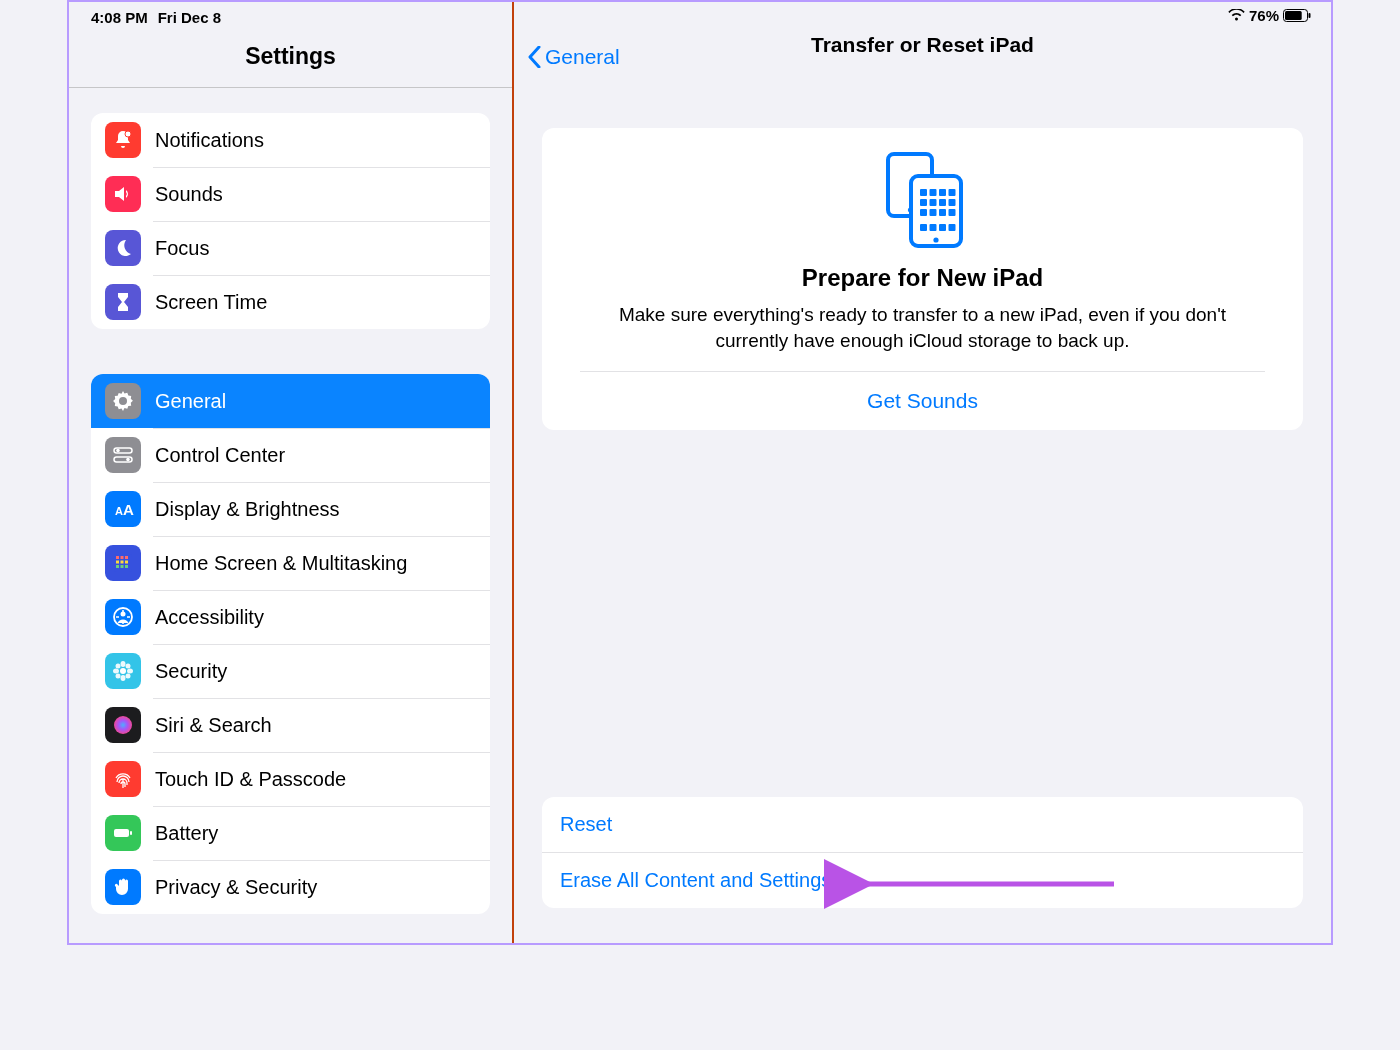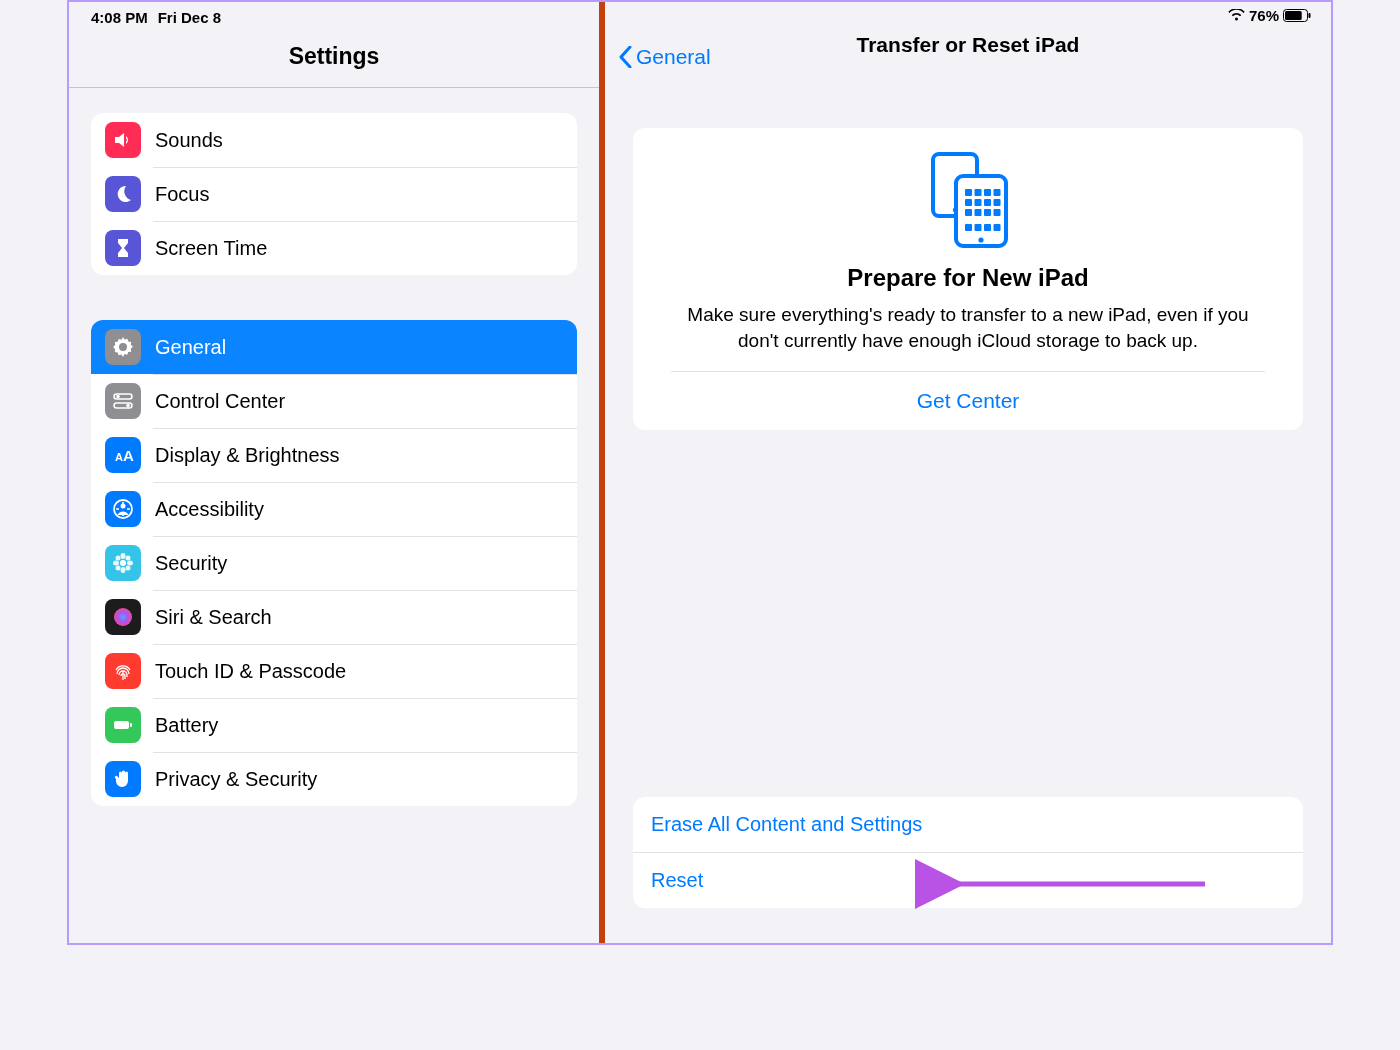--- a/index.html
+++ b/index.html
@@ -1,18 +1,18 @@
 <!DOCTYPE html>
 <html><head>
   <meta charset="utf-8">
   <style>
     * { margin: 0; padding: 0; box-sizing: border-box; font-family: -apple-system, BlinkMacSystemFont, "Helvetica Neue", sans-serif; -webkit-font-smoothing: antialiased; }
     body { width: 1266px; height: 945px; background: #f2f2f7; display: flex; border: 2px solid #b89bff; margin: 0 auto; overflow: hidden; }
     .frame { display: flex; width: 100%; height: 100%; }
-    .sidebar { width: 536px; height: 100%; background: #f2f2f7; border-right: 6px solid #c2410c; display: flex; flex-direction: column; }
+    .sidebar { width: 445px; height: 100%; background: #f2f2f7; border-right: 2px solid #c2410c; display: flex; flex-direction: column; }
     .status-bar-left { height: 24px; display: flex; align-items: flex-end; gap: 10px; padding: 0 22px; font-size: 15px; font-weight: 600; }
     .status-bar-right { position: absolute; right: 20px; top: 5px; display: flex; gap: 4px; font-size: 15px; font-weight: 600; }
     .wifi-icon svg { width: 17px; height: 12px; }
     .battery-icon { display: flex; align-items: center; }
     .battery-icon svg { width: 28px; height: 13px; }
     .sidebar-title { height: 62px; display: flex; align-items: center; justify-content: center; font-size: 23px; font-weight: 700; border-bottom: 1px solid #c6c6c8; }
     .sidebar-scroll { flex: 1; overflow-y: auto; padding: 25px 22px 0; }
     .group { background: #fff; border-radius: 12px; margin-bottom: 45px; overflow: hidden; }
     .item { display: flex; align-items: center; height: 54px; padding: 0 14px; cursor: pointer; }
     .item + .item { position: relative; }
@@ -48,20 +48,29 @@
 <div class="frame">
   <div class="sidebar">
     <div class="status-bar-left">
       <span>4:08 PM</span>
       <span>Fri Dec 8</span>
     </div>
     <div class="sidebar-title">Settings</div>
     <div class="sidebar-scroll" id="sidebar-scroll">
         <div class="group">
           <div class="item">
+            <div class="icon-box" style="background: rgb(255, 59, 48);">
+              <svg viewBox="0 0 22 22">
+                <path d="M11 2a5 5 0 0 0-5 5v4l-2 3h14l-2-3V7a5 5 0 0 0-5-5zm-2 15a2 2 0 0 0 4 0h-4z"></path>
+                <circle cx="16" cy="5" r="3" fill="#fff" stroke="#ff3b30" stroke-width="1"></circle>
+              </svg>
+            </div>
+            <span class="item-label">Notifications</span>
+          </div>
+          <div class="item">
             <div class="icon-box" style="background: rgb(255, 45, 85);">
               <svg viewBox="0 0 22 22">
                 <path d="M3 8v6h4l5 4V4L7 8H3zm11-1a5 5 0 0 1 0 8v-2a3 3 0 0 0 0-4V7z"></path>
               </svg>
             </div>
             <span class="item-label">Sounds</span>
           </div>
           <div class="item">
             <div class="icon-box" style="background: rgb(88, 86, 214);">
               <svg viewBox="0 0 22 22">
@@ -100,20 +109,43 @@
             <span class="item-label">Control Center</span>
           </div>
           <div class="item">
             <div class="icon-box" style="background: rgb(0, 122, 255);">
               <svg viewBox="0 0 22 22">
                 <text x="3" y="17" font-size="11" font-weight="700" fill="#fff">A</text>
                 <text x="11" y="17" font-size="15" font-weight="700" fill="#fff">A</text>
               </svg>
             </div>
             <span class="item-label">Display &amp; Brightness</span>
+          </div>
+          <div class="item">
+            <div class="icon-box" style="background: rgb(54, 81, 222);">
+              <svg viewBox="0 0 22 22">
+                <rect x="2" y="2" width="18" height="18" rx="3" fill="#3651de"></rect>
+                <g fill="#ff6b6b">
+                  <rect x="4" y="4" width="3" height="3"></rect>
+                  <rect x="8.5" y="4" width="3" height="3"></rect>
+                  <rect x="13" y="4" width="3" height="3"></rect>
+                </g>
+                <g fill="#ffd93d">
+                  <rect x="4" y="8.5" width="3" height="3"></rect>
+                  <rect x="8.5" y="8.5" width="3" height="3"></rect>
+                  <rect x="13" y="8.5" width="3" height="3"></rect>
+                </g>
+                <g fill="#6bcf7f">
+                  <rect x="4" y="13" width="3" height="3"></rect>
+                  <rect x="8.5" y="13" width="3" height="3"></rect>
+                  <rect x="13" y="13" width="3" height="3"></rect>
+                </g>
+              </svg>
+            </div>
+            <span class="item-label">Home Screen &amp; Multitasking</span>
           </div>
           <div class="item">
             <div class="icon-box" style="background: rgb(0, 122, 255);">
               <svg viewBox="0 0 22 22">
                 <circle cx="11" cy="11" r="9" fill="none" stroke="#fff" stroke-width="1.8"></circle>
                 <circle cx="11" cy="8" r="2.5" fill="#fff"></circle>
                 <path d="M5.5 17a6 6 0 0 1 11 0" fill="#fff"></path>
                 <path d="M11 4v3M11 15v3M4 11h3M15 11h3" stroke="#fff" stroke-width="1.5"></path>
               </svg>
             </div>
@@ -236,26 +268,26 @@
                   <rect x="48.5" y="72" width="7" height="7" rx="1"></rect>
                   <rect x="58" y="72" width="7" height="7" rx="1"></rect>
                   <rect x="67.5" y="72" width="7" height="7" rx="1"></rect>
               </g>
             </svg>
           </div>
           <div class="prepare-title">Prepare for New iPad</div>
           <div class="prepare-sub">Make sure everything's ready to transfer to a new iPad, even if you don't currently have enough iCloud storage to back up.</div>
           <div class="prepare-divider"></div>
         </div>
-        <div class="prepare-btn">Get Center</div>
+        <div class="prepare-btn">Get Sounds</div>
       </div>
 
       <div class="reset-group" id="reset-group">
+          <div class="reset-row">Reset</div>
           <div class="reset-row">Erase All Content and Settings</div>
-          <div class="reset-row">Reset</div>
         </div>
 
       <div class="annotation-arrow" style="left:330px; bottom:40px;">
         <svg width="280" height="30">
             <defs>
               <marker id="ah" markerWidth="12" markerHeight="12" refX="2" refY="5" orient="auto">
                 <path d="M10 0 L0 5 L10 10 z" fill="#b953e6"></path>
               </marker>
             </defs>
             <line x1="270" y1="15" x2="20" y2="15" stroke="#b953e6" stroke-width="5" marker-end="url(#ah)"></line>

